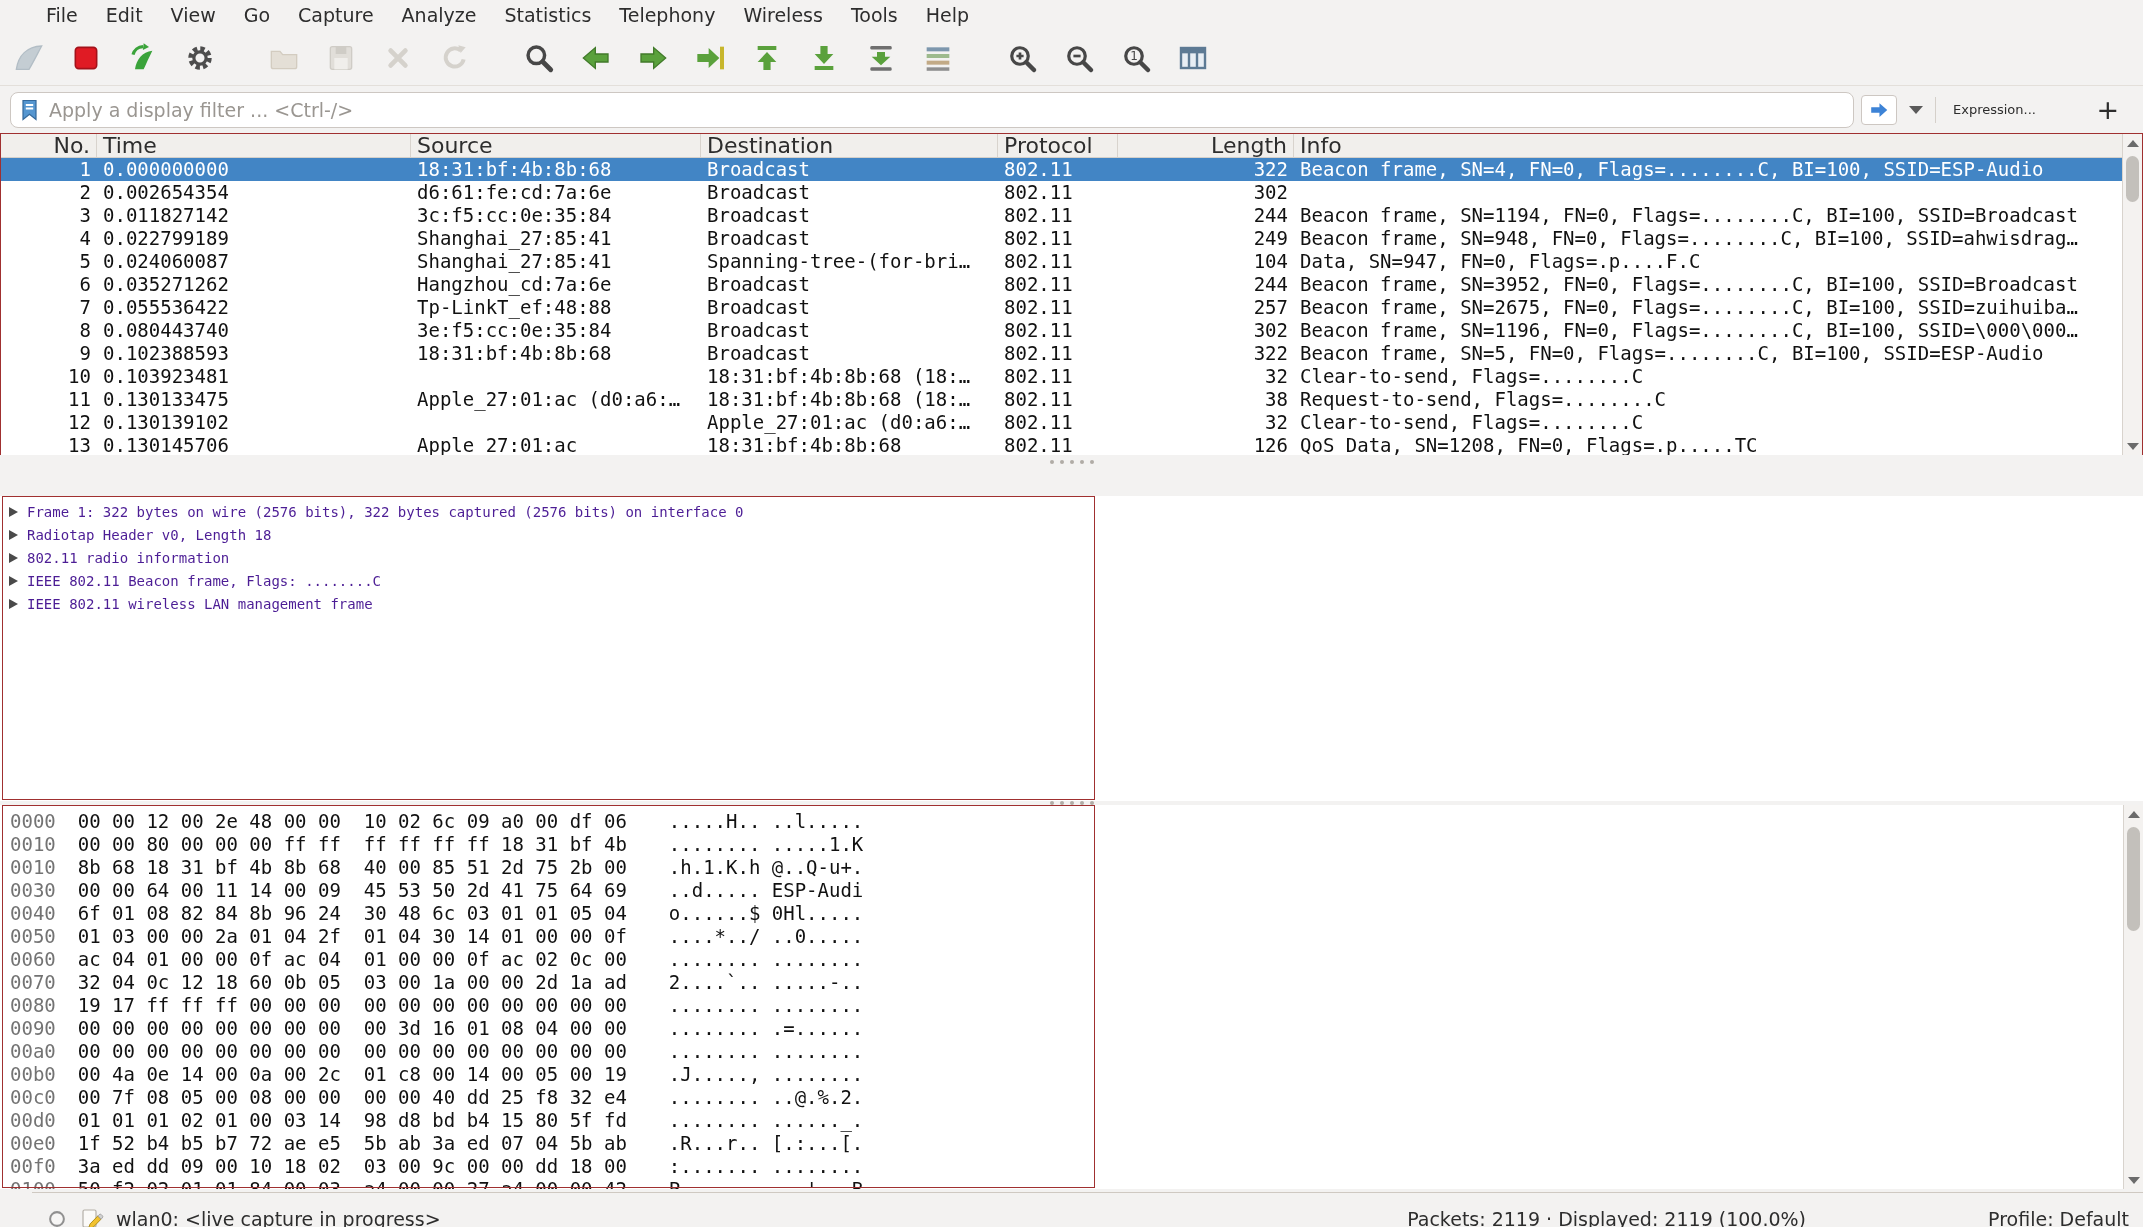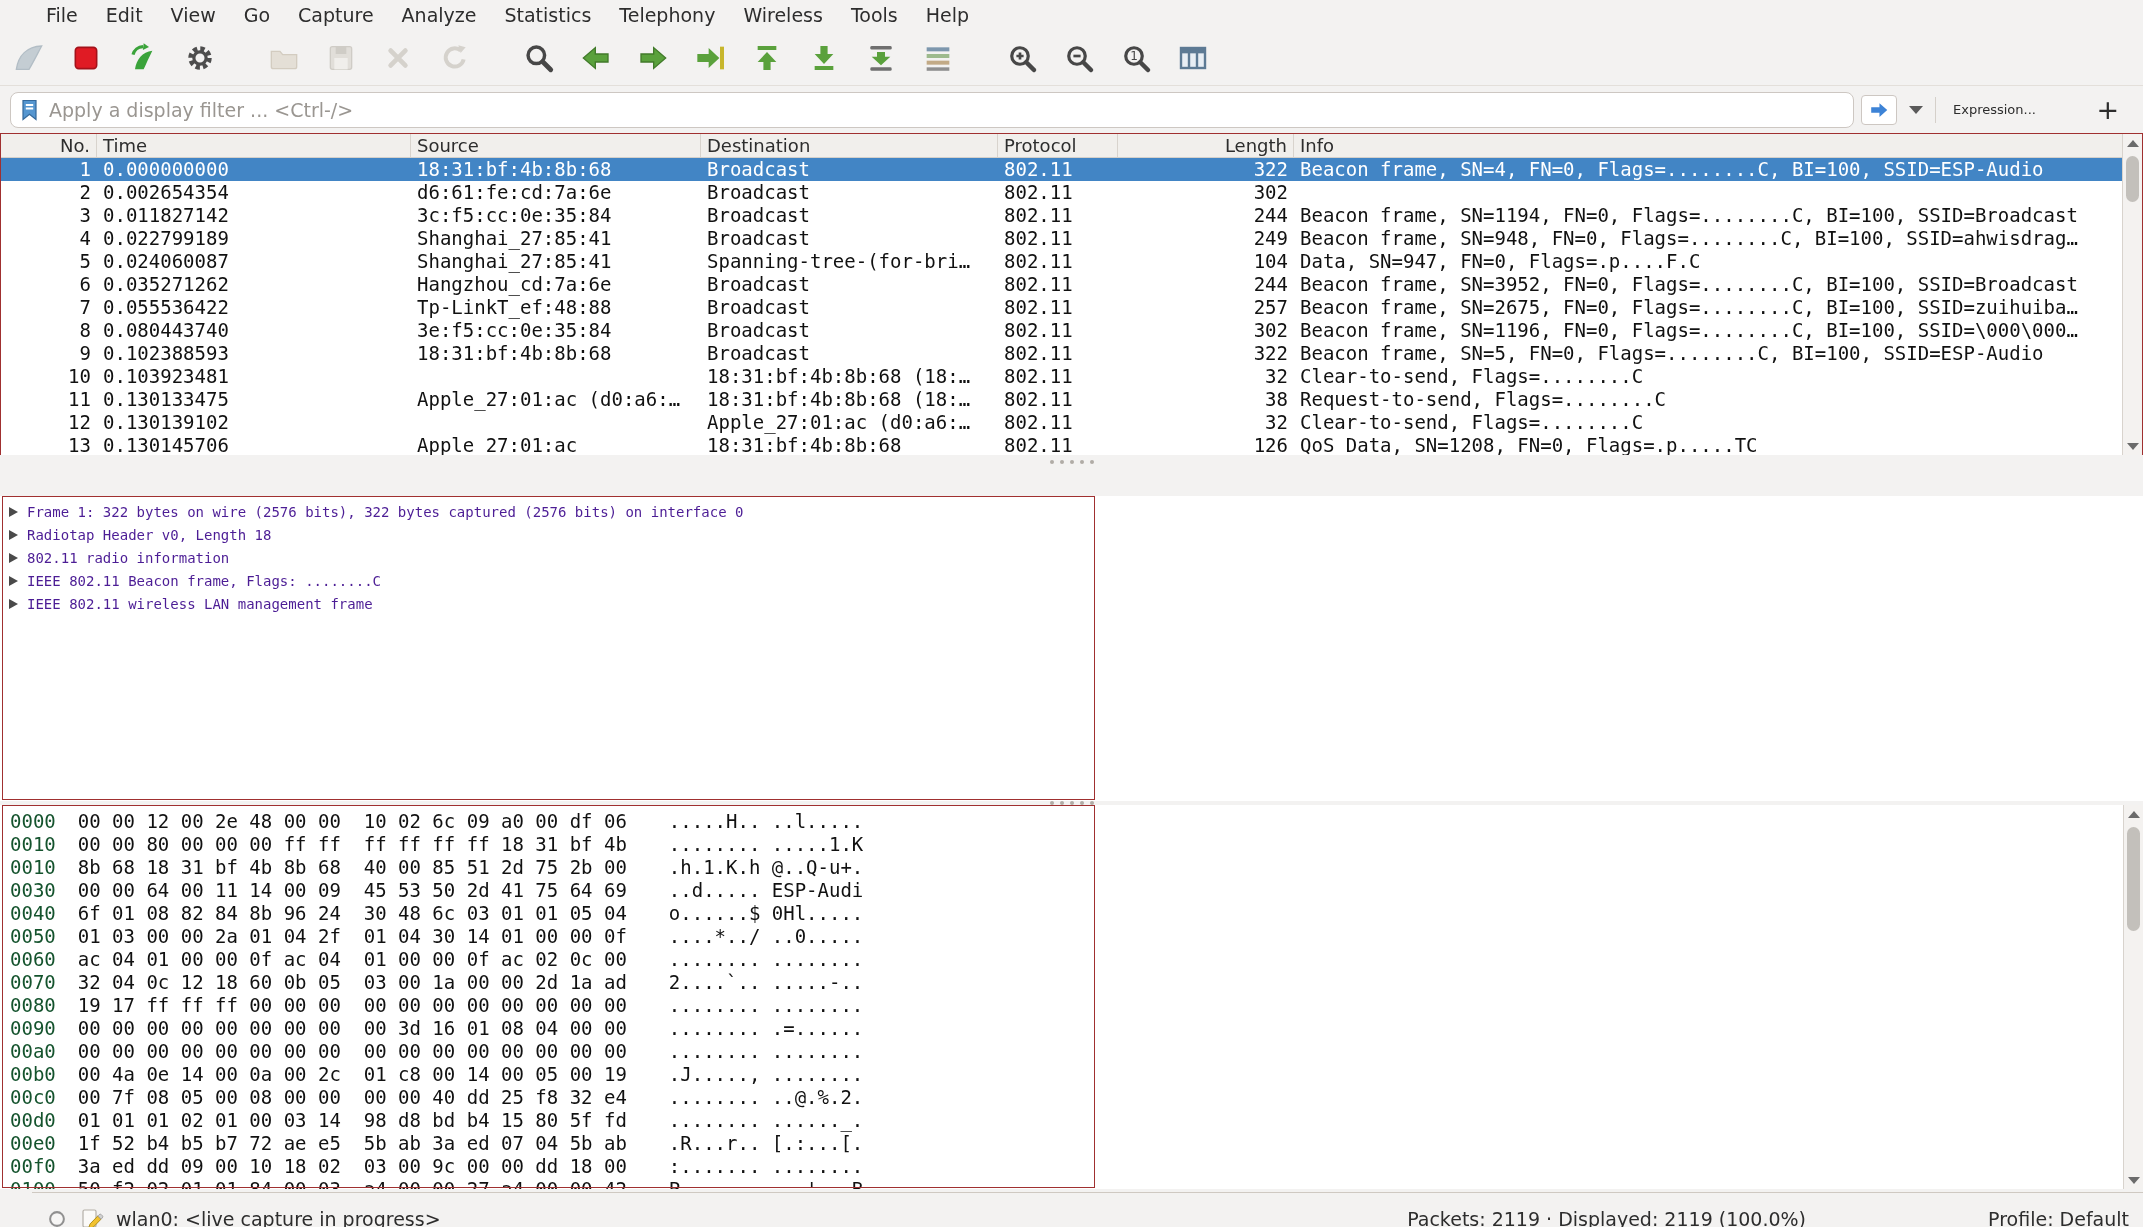--- a/index.html
+++ b/index.html
@@ -31,21 +31,21 @@
   .caret-btn { width:24px; height:30px; display:flex; align-items:center; justify-content:center; }
   .caret { width:0; height:0; border-left:7px solid transparent; border-right:7px solid transparent; border-top:8px solid #5a5a5a; }
   .vsep { width:1px; height:26px; background:#d5d0ca; }
   .expression-btn { font-size:13px; padding:0 10px; }
   .add-btn { font-size:27px; padding:0 14px; margin-left:auto; }
   
   .packet-list { height:322px; position:relative; background:#ffffff; overflow:hidden;
                  border:1px solid #a03030; border-bottom:none;
                  font-family:"DejaVu Sans Mono", monospace; font-size:19px; }
   .plheader { height:24px; display:flex; background:#f1efec; border-bottom:1px solid #d5d0ca;
-              font-family:"DejaVu Sans", sans-serif; font-size:18px; }
+              font-family:"DejaVu Sans", sans-serif; font-size:22px; }
   .hcell { border-right:1px solid #d8d3cd; padding:0 6px; display:flex; align-items:center; white-space:pre; overflow:hidden; }
   .col-no { width:96px; justify-content:flex-end; text-align:right; }
   .col-time { width:314px; }
   .col-source { width:290px; }
   .col-destination { width:297px; }
   .col-protocol { width:120px; }
   .col-length { width:176px; justify-content:flex-end; text-align:left; }
   .col-info { flex:1; min-width:0; }
   .prow { height:23px; display:flex; color:#111; }
   .prow .cell { padding:0 6px; line-height:23px; white-space:pre; overflow:hidden; }
@@ -66,21 +66,21 @@
   
   .detail-pane { height:305px; background:#ffffff; position:relative; padding-top:4px;
                  font-family:"DejaVu Sans Mono", monospace; font-size:14px; color:#4c1d95; overflow:hidden;margin-top:28px; }
   .focus-rect { position:absolute; left:2px; top:0; width:1093px; bottom:1px; border:1px solid #a03030; pointer-events:none; }
   .dline { height:23px; display:flex; align-items:center; padding-left:9px; gap:9px; white-space:pre; }
   .tri-exp { width:0; height:0; border-left:9px solid #4a4a4a; border-top:5.5px solid transparent; border-bottom:5.5px solid transparent; flex:0 0 auto; }
   
   .hex-pane { height:384px; background:#ffffff; position:relative; padding-top:5px; overflow:hidden;
               font-family:"DejaVu Sans Mono", monospace; font-size:19px; color:#111; }
   .hline { height:23px; line-height:23px; padding-left:10px; white-space:pre; }
-  .hline .off { color:#14532d; margin-right:22px; }
+  .hline .off { color:#737373; margin-right:22px; }
   .hline .hx  { margin-right:42px; }
   .hex-gap { height:3px; background:#f3f2f1; }
   
   .statusbar { height:53px; border-top:1px solid #cfc9c2; background:#f3f2f1;
                display:flex; align-items:center; padding:0 14px; gap:12px; font-size:19px;margin-left:32px; }
   .statusbar svg { display:block; }
   .status-packets { margin-left:auto; margin-right:170px; }
 </style>
 </head>
 <body>

